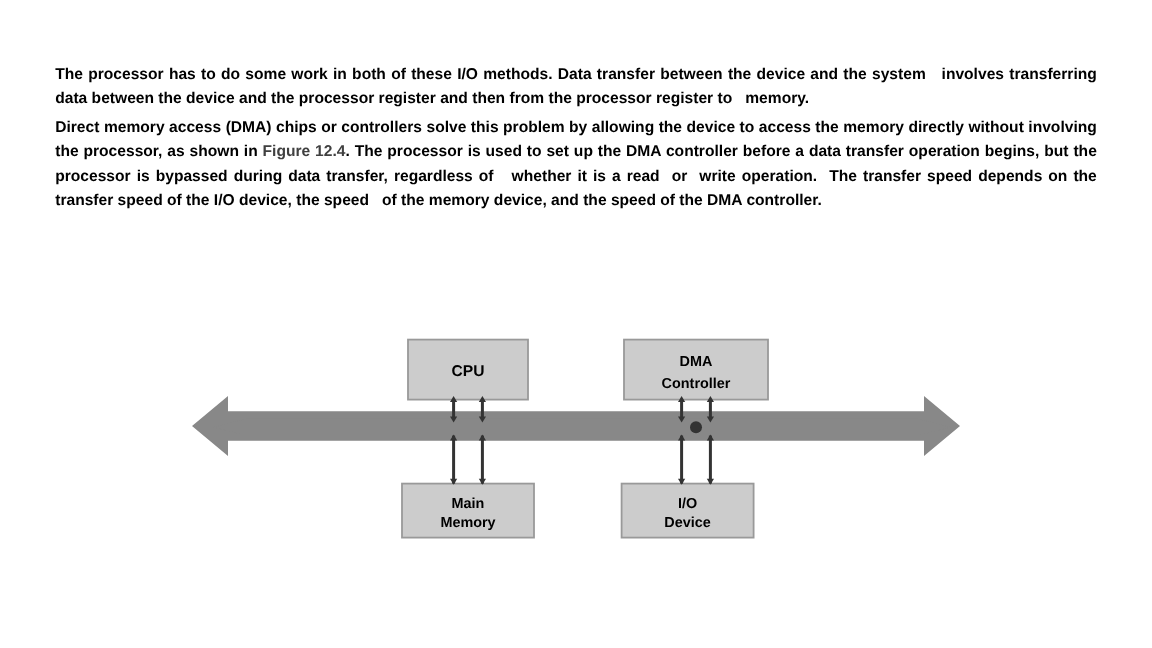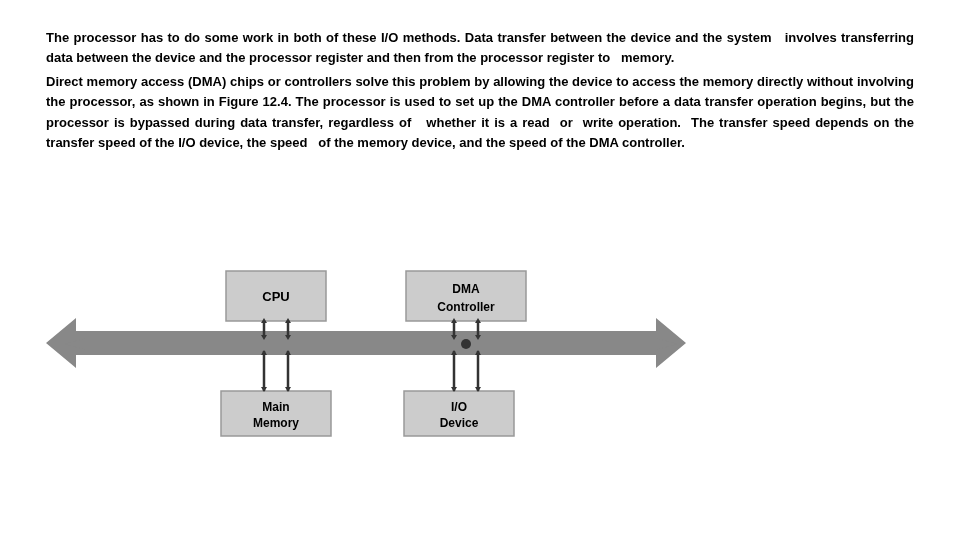--- a/index.html
+++ b/index.html
@@ -6,42 +6,42 @@
     body {
       width: 960px;
       height: 540px;
       background: #ffffff;
       font-family: Arial, sans-serif;
       overflow: hidden;
     }
     .page {
       width: 960px;
       height: 540px;
-      padding: 28px 46px 20px 46px;
+      padding: 52px 46px 20px 46px;
       display: flex;
       flex-direction: column;
     }
     .text-content {
       flex: 0 0 auto;
     }
     .text-content p {
       font-size: 13px;
       font-weight: bold;
       line-height: 1.55;
       color: #000000;
       text-align: justify;
       margin-bottom: 4px;
     }
     .text-content p .blue-link {
-      color: #000000;
+      color: #404040;
     }
     .diagram-area {
       flex: 1;
       display: flex;
-      justify-content: flex-start;
+      justify-content: center;
       align-items: center;
       margin-top: 10px;
     }
     
     .diagram-svg {
       width: 640px;
       height: 200px;
     }
   </style>
 </head>

